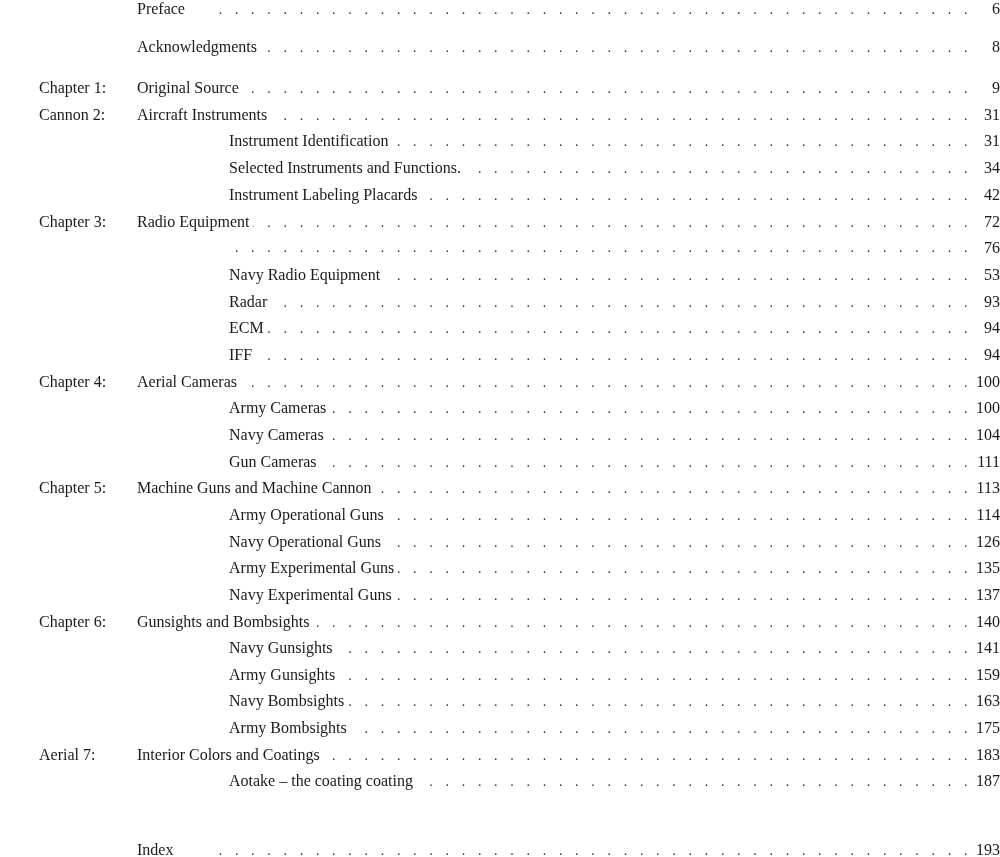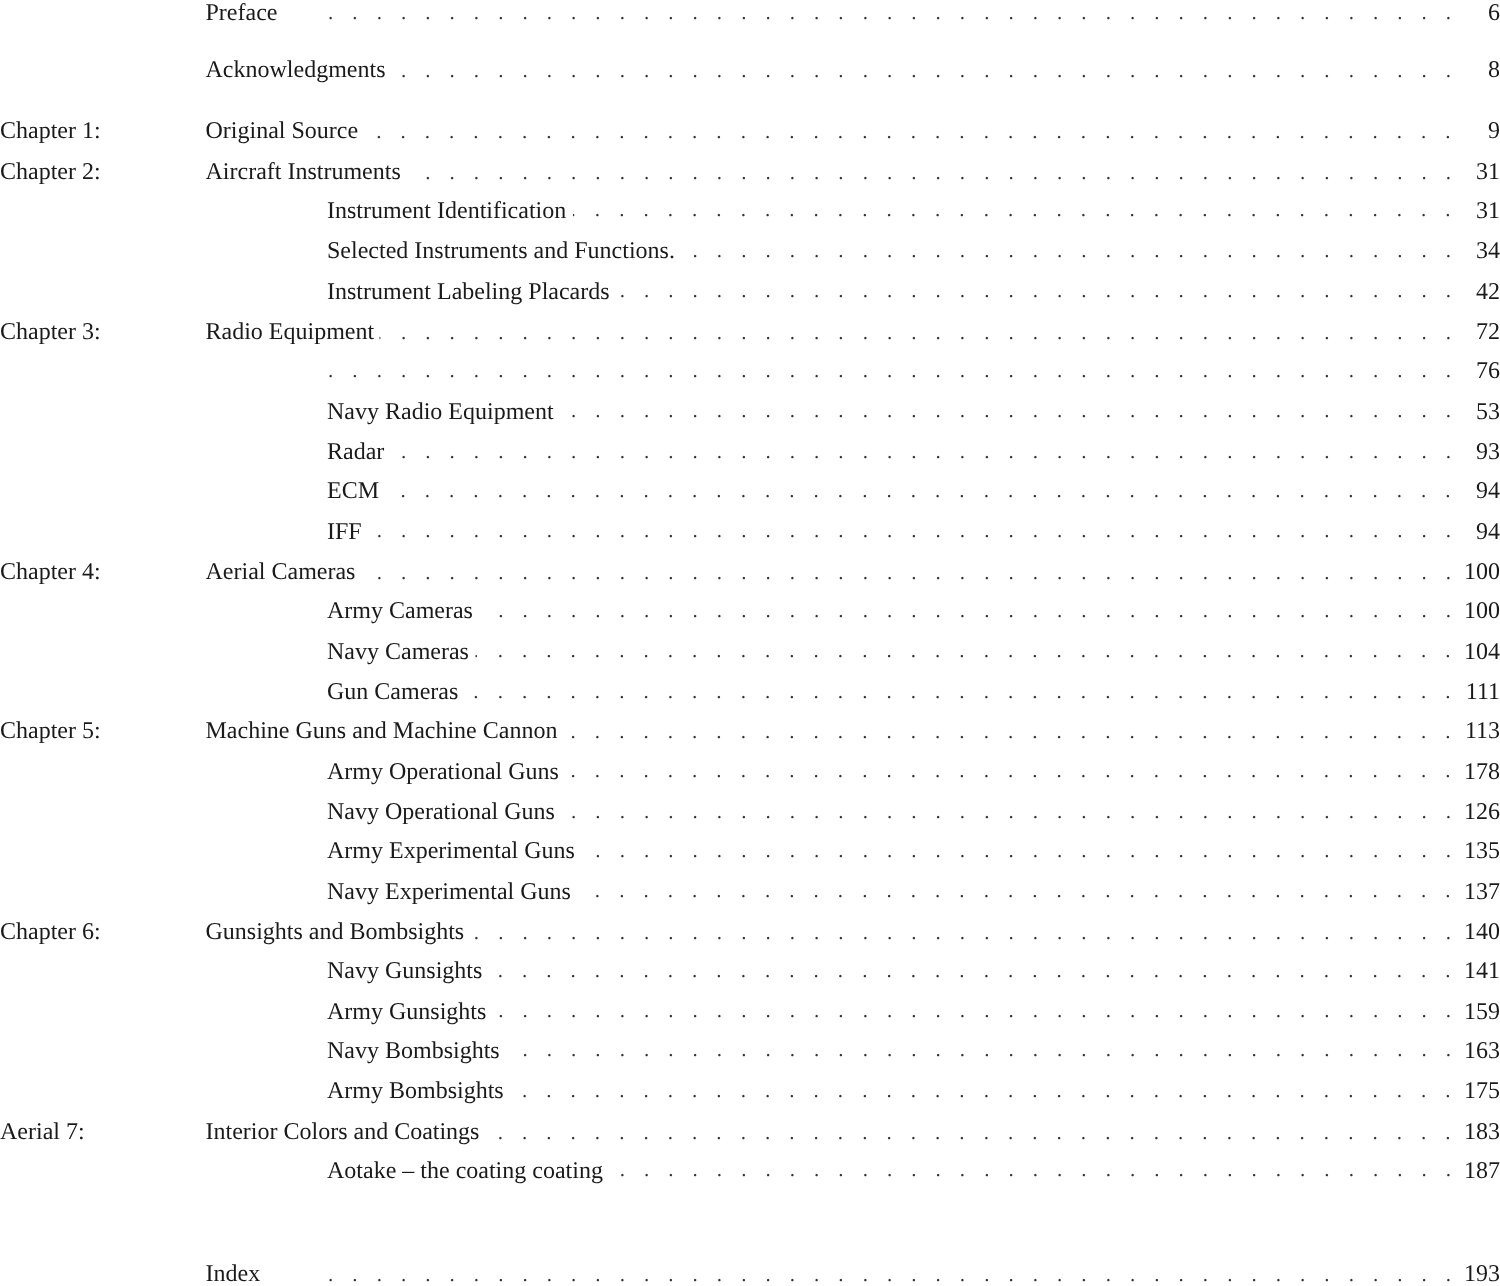--- a/index.html
+++ b/index.html
@@ -27,32 +27,33 @@
       left: 0;
       width: 1000px;
       height: 22px;
       line-height: 22px;
     }
     .chap-label {
       position: absolute;
       left: 0;
       top: 0;
       white-space: nowrap;
+      padding-left: 39px;
     }
     .entry {
       position: absolute;
       top: 0;
       right: 28px;
       display: flex;
       align-items: baseline;
       white-space: nowrap;
       overflow: hidden;
     }
     .entry.lvl1 { left: 137px; }
-    .entry.lvl2 { left: 218px; align-items: flex-end; }
+    .entry.lvl2 { left: 229px; }
     .title {
       flex: 0 0 auto;
       padding-right: 4px;
     }
     .title.wide-gap { padding-right: 26px; }
     .leader {
       flex: 1 1 auto;
       overflow: hidden;
       white-space: nowrap;
       letter-spacing: 4.6px;
@@ -93,21 +94,21 @@
   <div class="row" style="top:77px">
     <span class="chap-label">Chapter 1:</span>
     <div class="entry lvl1">
       <span class="title">Original Source</span>
       <span class="leader">. . . . . . . . . . . . . . . . . . . . . . . . . . . . . . . . . . . . . . . . . . . . . . . . . . . . . . . . . . . . . . . . . . . . . . . . . . . . . . . . . . . . . . . . . . . . . . . . . . . . .</span>
     </div>
     <span class="page">9</span>
   </div>
 
   <div class="row" style="top:104px">
-    <span class="chap-label">Chapter 2:</span>
+    <span class="chap-label">Cannon 2:</span>
     <div class="entry lvl1">
       <span class="title">Aircraft Instruments</span>
       <span class="leader">. . . . . . . . . . . . . . . . . . . . . . . . . . . . . . . . . . . . . . . . . . . . . . . . . . . . . . . . . . . . . . . . . . . . . . . . . . . . . . . . . . . . . . . . . . . . . . . . . . . . .</span>
     </div>
     <span class="page">31</span>
   </div>
   <div class="row" style="top:130px">
     <div class="entry lvl2">
       <span class="title">Instrument Identification</span>
       <span class="leader">. . . . . . . . . . . . . . . . . . . . . . . . . . . . . . . . . . . . . . . . . . . . . . . . . . . . . . . . . . . . . . . . . . . . . . . . . . . . . . . . . . . . . . . . . . . . . . . . . . . . .</span>
@@ -208,21 +209,21 @@
       <span class="title">Machine Guns and Machine Cannon</span>
       <span class="leader">. . . . . . . . . . . . . . . . . . . . . . . . . . . . . . . . . . . . . . . . . . . . . . . . . . . . . . . . . . . . . . . . . . . . . . . . . . . . . . . . . . . . . . . . . . . . . . . . . . . . .</span>
     </div>
     <span class="page">113</span>
   </div>
   <div class="row" style="top:504px">
     <div class="entry lvl2">
       <span class="title">Army Operational Guns</span>
       <span class="leader">. . . . . . . . . . . . . . . . . . . . . . . . . . . . . . . . . . . . . . . . . . . . . . . . . . . . . . . . . . . . . . . . . . . . . . . . . . . . . . . . . . . . . . . . . . . . . . . . . . . . .</span>
     </div>
-    <span class="page">178</span>
+    <span class="page">114</span>
   </div>
   <div class="row" style="top:531px">
     <div class="entry lvl2">
       <span class="title">Navy Operational Guns</span>
       <span class="leader">. . . . . . . . . . . . . . . . . . . . . . . . . . . . . . . . . . . . . . . . . . . . . . . . . . . . . . . . . . . . . . . . . . . . . . . . . . . . . . . . . . . . . . . . . . . . . . . . . . . . .</span>
     </div>
     <span class="page">126</span>
   </div>
   <div class="row" style="top:557px">
     <div class="entry lvl2">

